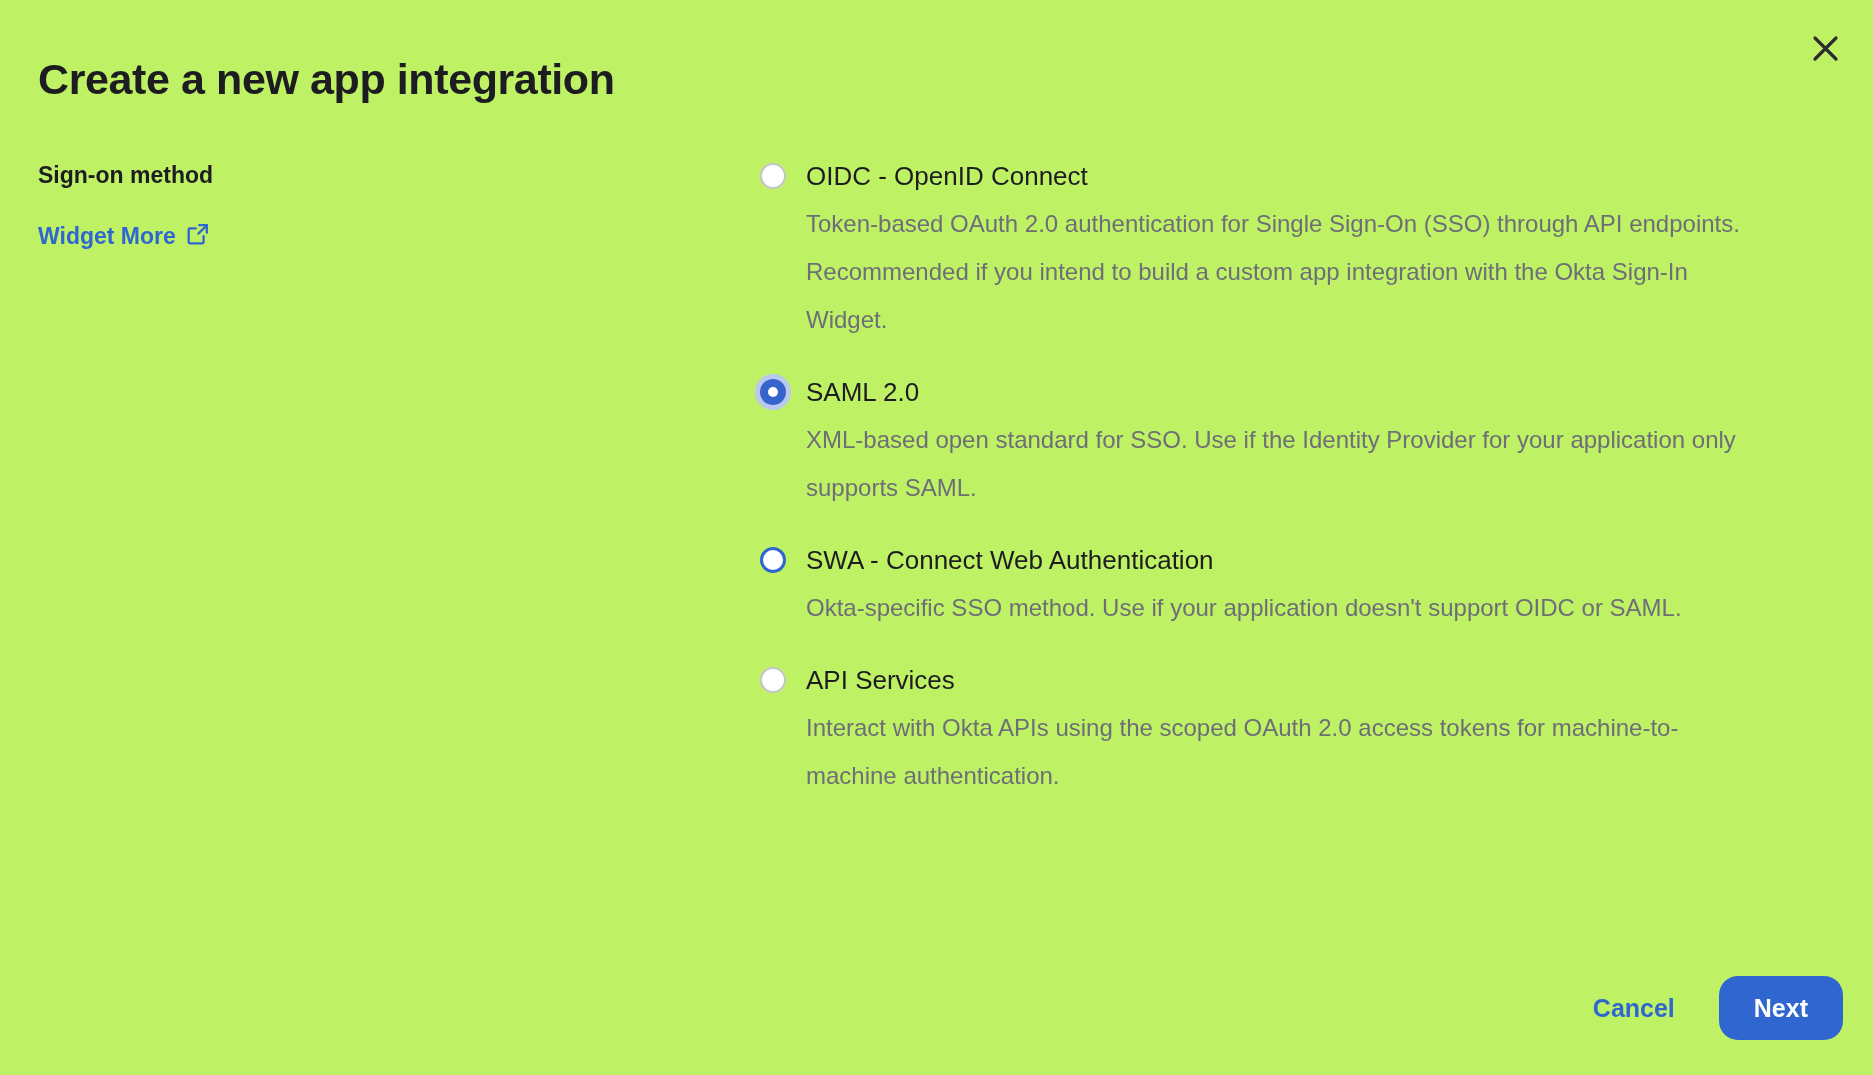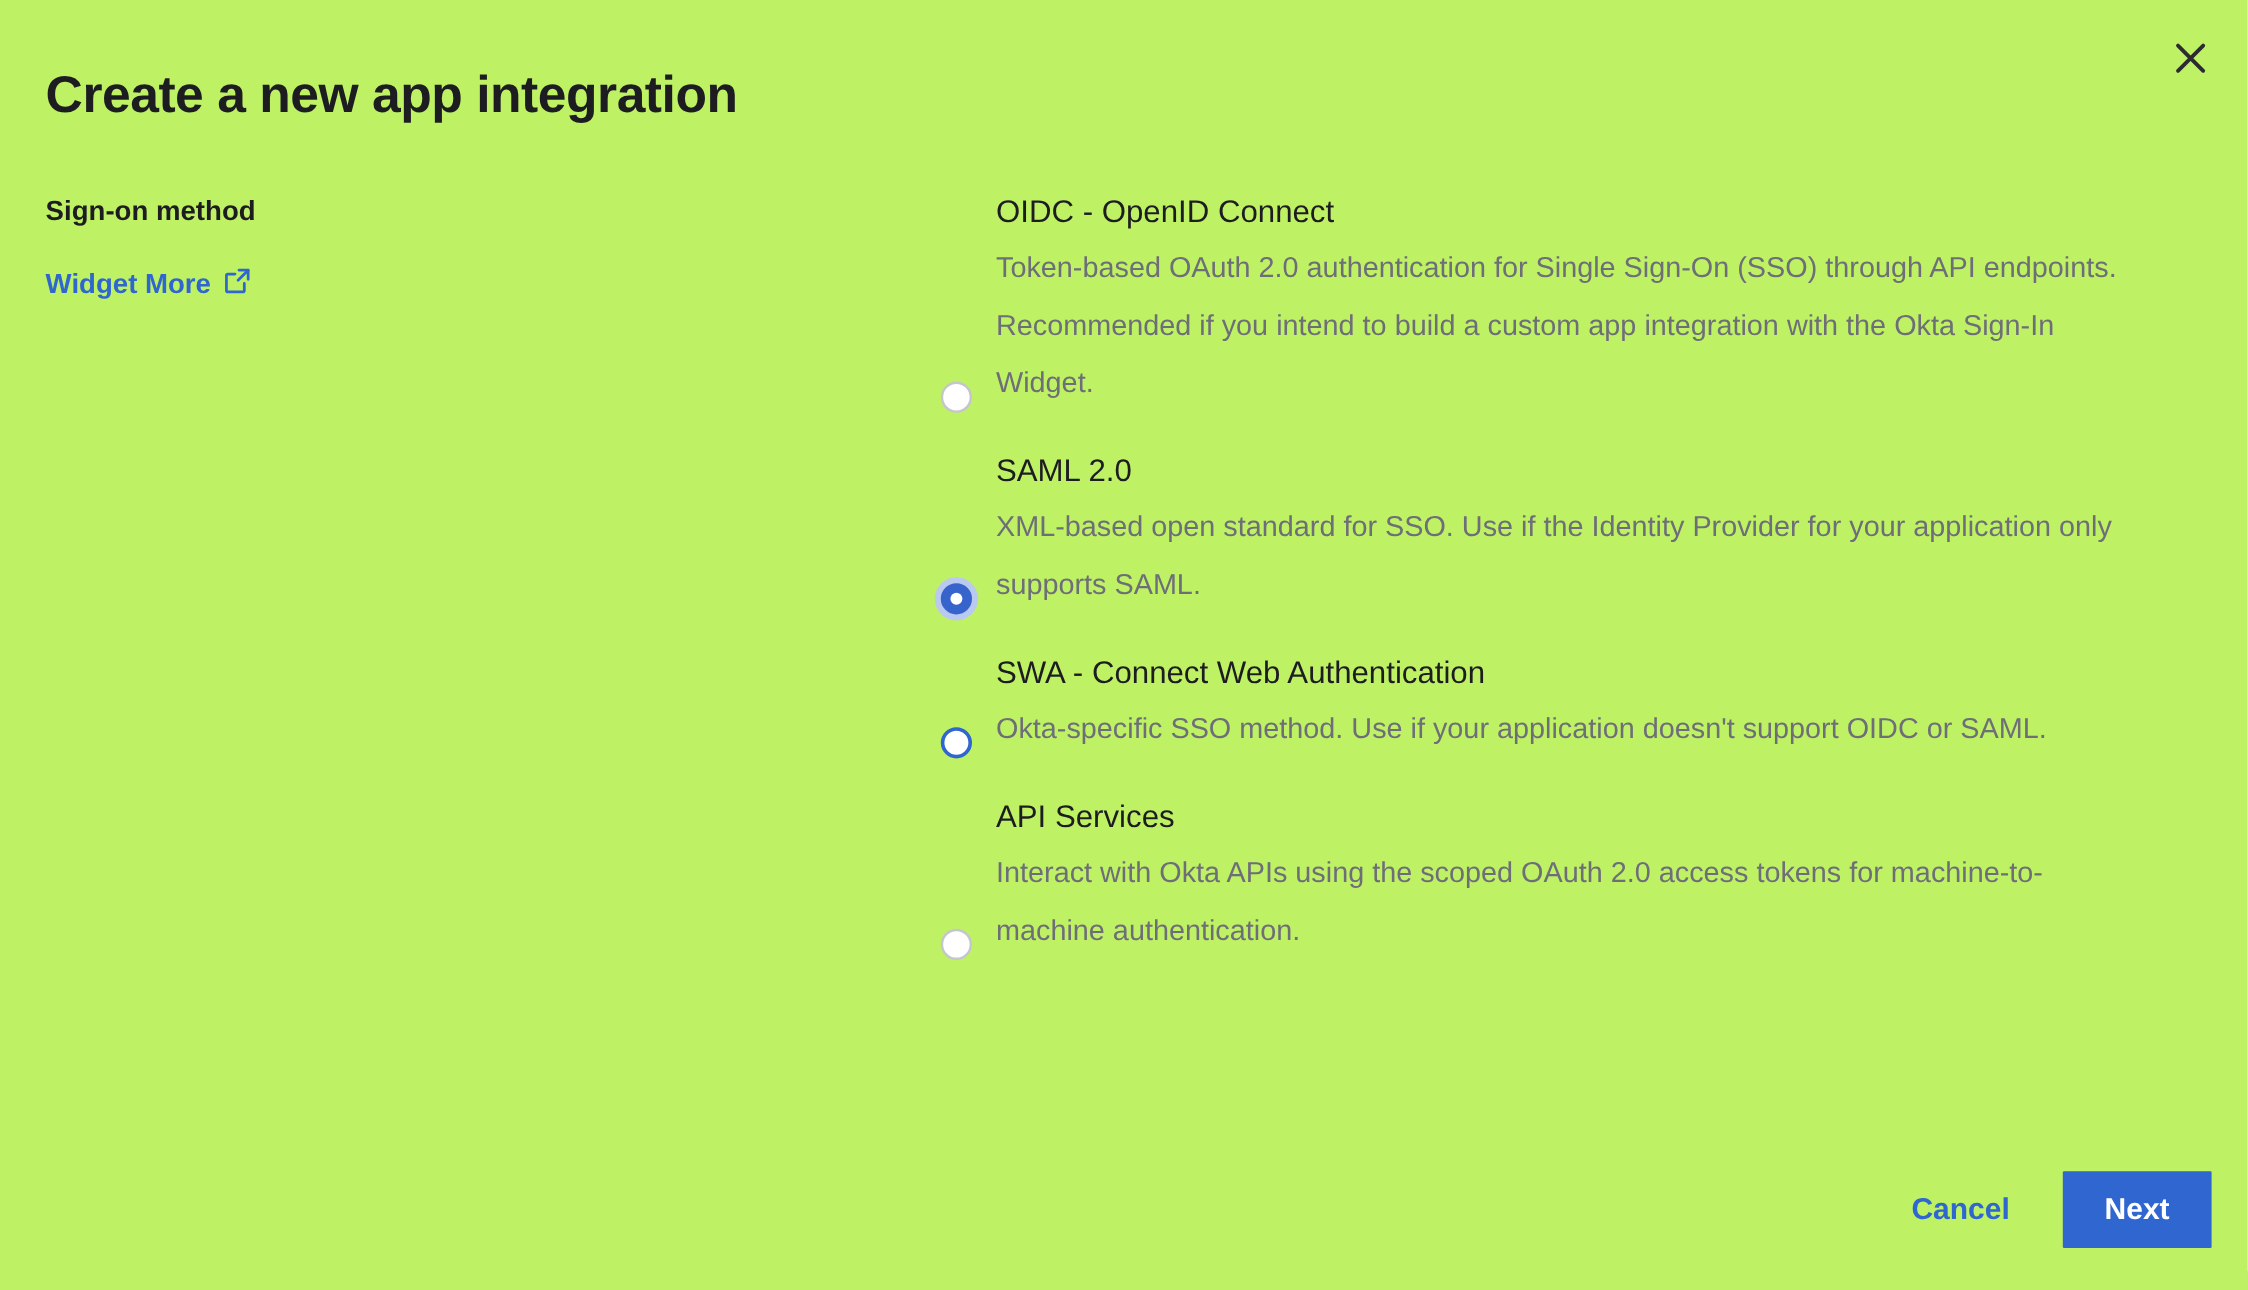--- a/index.html
+++ b/index.html
@@ -55,21 +55,20 @@
   }
 
   
   .modal-body {
     position: absolute;
     left: 0;
     right: 0;
     top: 160px;
     display: flex;
     align-items: flex-start;
-    gap: 24px;
   }
 
   .left-col {
     width: 760px;
     flex: 0 0 760px;
     padding-left: 38px;
     box-sizing: border-box;
   }
 
   .field-label {
@@ -96,21 +95,21 @@
   
   .right-col {
     flex: 1 1 auto;
     padding-right: 56px;
     box-sizing: border-box;
     max-width: 1060px;
   }
 
   .option {
     display: flex;
-    align-items: flex-end;
+    align-items: flex-start;
     margin-bottom: 32px;
     cursor: pointer;
   }
   .option:last-child { margin-bottom: 0; }
 
   .radio {
     flex: 0 0 auto;
     width: 26px;
     height: 26px;
     margin-top: 3px;
@@ -182,21 +181,21 @@
   }
 
   .next-btn {
     font-family: inherit;
     font-size: 25px;
     line-height: 30px;
     font-weight: 700;
     color: #ffffff;
     background: #2f66d0;
     border: none;
-    border-radius: 1px;
+    border-radius: 19px;
     padding: 17px 35px;
     cursor: pointer;
   }
 </style>
 </head>
 <body>
 
 <div class="modal">
 
   <button class="close-btn" aria-label="Close">

